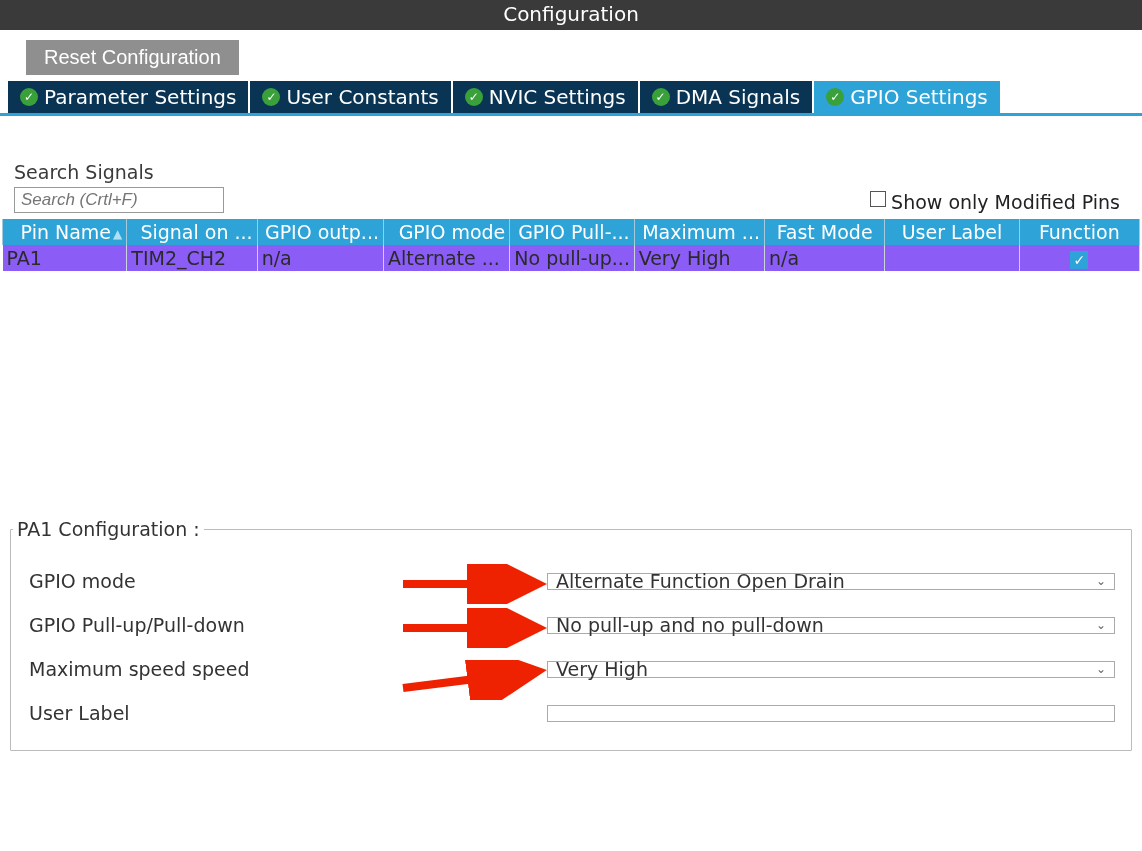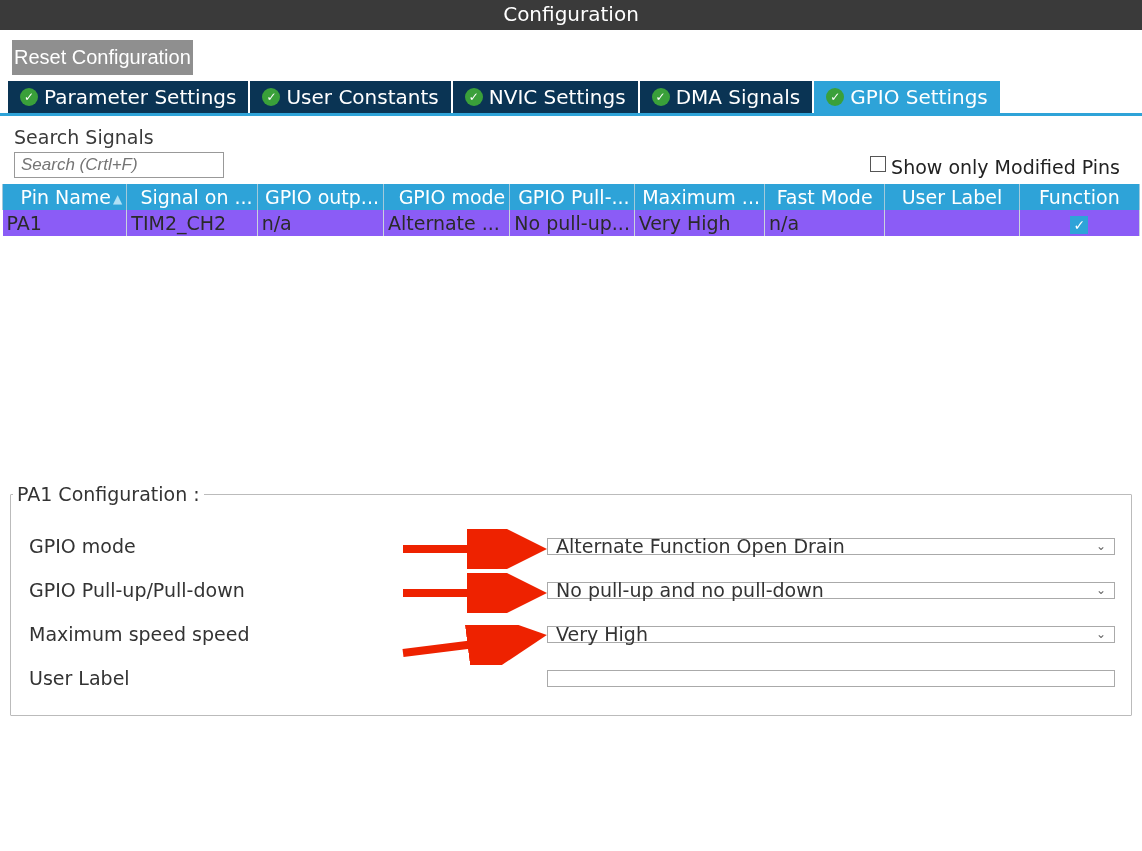--- a/index.html
+++ b/index.html
@@ -17,23 +17,24 @@
   padding: 2px 0 4px 0;
   font-size: 20px;
 }
 .toolbar {
   padding: 10px 12px 6px 12px;
 }
 .btn-reset {
   background: #8f8f8f;
   color: #fff;
   border: none;
-  padding: 6px 2px;
+  padding: 6px 18px;
   font-size: 20px;
   cursor: pointer;
+  margin-left: 14px;
 }
 .tabs {
   display: flex;
   border-bottom: 3px solid #2ea3d8;
   padding-left: 8px;
   gap: 2px;
 }
 .tab {
   display: flex;
   align-items: center;
@@ -56,21 +57,21 @@
   color: #fff;
   font-size: 12px;
   font-weight: bold;
 }
 .search-area {
   padding: 10px 14px 6px 14px;
   display: flex;
   justify-content: space-between;
   align-items: flex-end;
 }
-.search-left { display: flex; flex-direction: column; gap: 4px; }
+.search-left { display: flex; flex-direction: column; gap: 4px; margin-top: 35px; }
 .search-label { font-size: 19px; color: #3a3a3a; }
 .search-input {
   width: 210px;
   font-size: 17px;
   padding: 2px 6px;
   border: 1px solid #999;
   color: #888;
   font-style: italic;
 }
 .checkbox-wrap {

